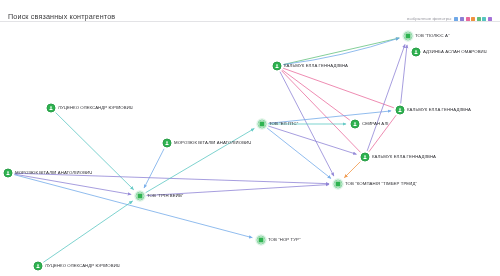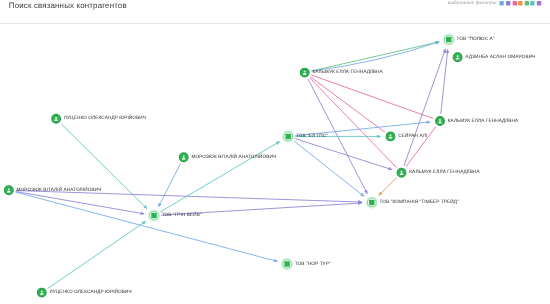--- a/index.html
+++ b/index.html
@@ -22,21 +22,21 @@
     display: flex;
     flex-direction: column;
   }
 
   
   .header {
     height: 22px;
     flex: 0 0 22px;
     border-bottom: 1px solid #e3e3e6;
     display: flex;
-    align-items: flex-start;
+    align-items: flex-end;
     padding: 0 8px;
     box-sizing: border-box;
     background: #ffffff;
     position: relative;
   }
   .header-title {
     font-size: 7.2px;
     color: #3a3a3c;
     letter-spacing: 0.15px;
     white-space: nowrap;

